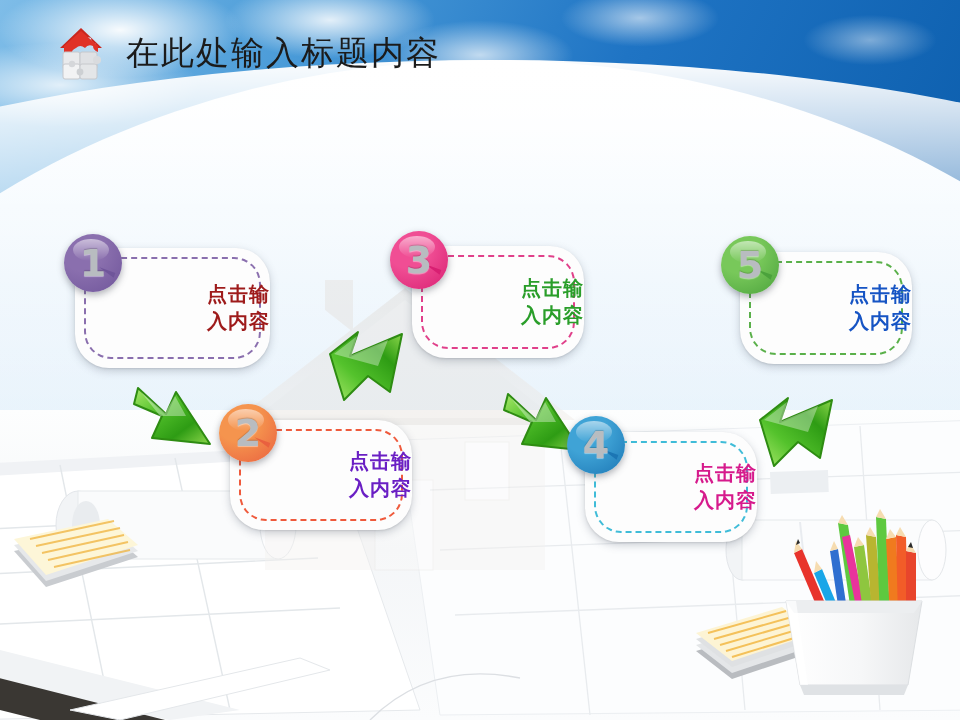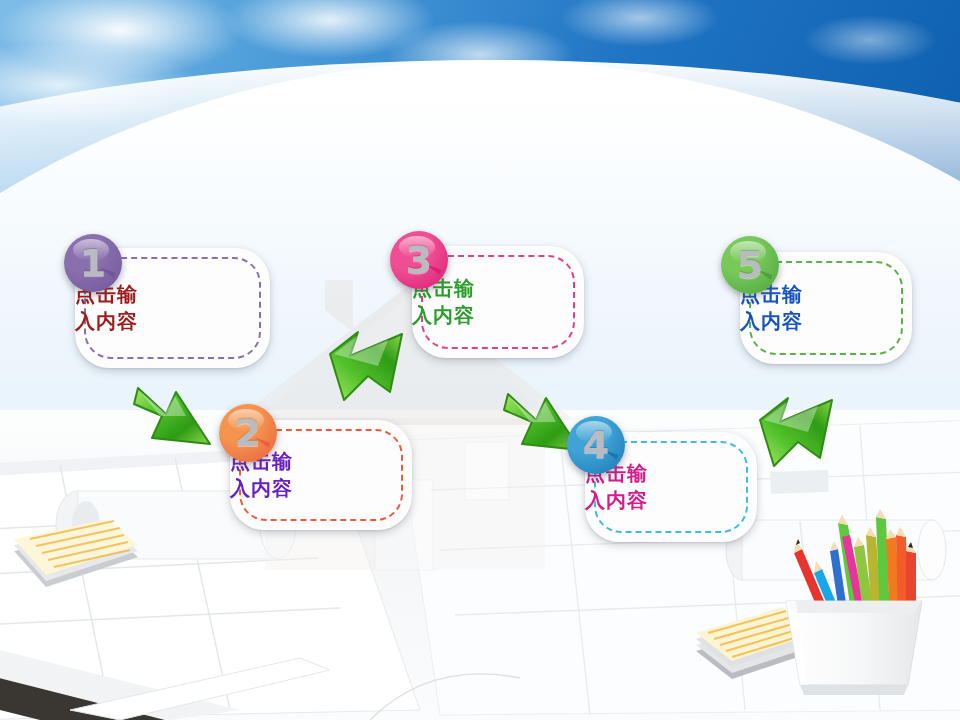--- a/index.html
+++ b/index.html
@@ -84,21 +84,21 @@
     box-shadow: 0 3px 9px rgba(90,100,115,.30), 0 1px 2px rgba(0,0,0,.10);
   }
   .panel-dash {
     position: absolute; left: 9px; top: 9px; right: 9px; bottom: 9px;
     border-radius: 27px;
     border: 2px dashed #999;
   }
   .panel-text {
     position: absolute; left: 0; right: 0; top: 50%;
     transform: translateY(-50%);
-    text-align: left;
+    text-align: right;
     font-family: "DejaVu Serif", "Liberation Serif", serif;
     font-weight: bold;
     font-size: 20px; line-height: 1.35;
     letter-spacing: 1px;
     white-space: pre-line;
   }
   
   .numbub { position: absolute; width: 64px; height: 64px; z-index: 34; }
   .numbub .disc {
     position: absolute; left: 0; top: 0; width: 58px; height: 58px;
@@ -412,14 +412,30 @@
 入内容</div>
     </div>
   </div>
   <div class="numbub" style="left:721px;top:236px;">
     <div class="disc" id="c5" style="background: radial-gradient(circle at 32% 26%, rgb(120, 200, 90) 0%, rgb(120, 200, 90) 38%, rgb(75, 162, 60) 100%);"></div>
     <div class="tail" id="t5t" style="border-top-color: rgb(75, 162, 60);"></div>
     <div class="gloss"></div>
     <div class="num">5</div>
   </div>
 
+  <div class="title-bar">
+    <svg class="logo" viewBox="0 0 62 62">
+      <g>
+        <path d="M10,26 L31,6 L52,26 L46,26 L46,22 Q41,20 41,16 Q36,14 33,18 Q28,14 24,18 Q19,20 20,25 L16,26 Z" fill="#c9271f"></path>
+        <path d="M14,24 L31,9 L48,24 L48,30 Q43,28 43,24 Q38,22 35,26 Q30,22 26,26 Q21,28 22,32 L14,30 Z" fill="#e03228"></path>
+        <rect x="13" y="30" width="17" height="17" rx="2" fill="#e9eaec" stroke="#c6c8cc"></rect>
+        <rect x="30" y="30" width="17" height="17" rx="2" fill="#dfe1e4" stroke="#c6c8cc"></rect>
+        <rect x="13" y="42" width="17" height="15" rx="2" fill="#f2f3f4" stroke="#c6c8cc"></rect>
+        <rect x="30" y="42" width="17" height="15" rx="2" fill="#e4e6e8" stroke="#c6c8cc"></rect>
+        <circle cx="47" cy="38" r="4" fill="#d9dbde"></circle>
+        <circle cx="30" cy="50" r="3.4" fill="#cdd0d3"></circle>
+        <circle cx="22" cy="42" r="3.2" fill="#d5d7da"></circle>
+      </g>
+    </svg>
+    <div class="title-text">在此处输入标题内容</div>
+  </div>
 
 </div>
 
 </body></html>

